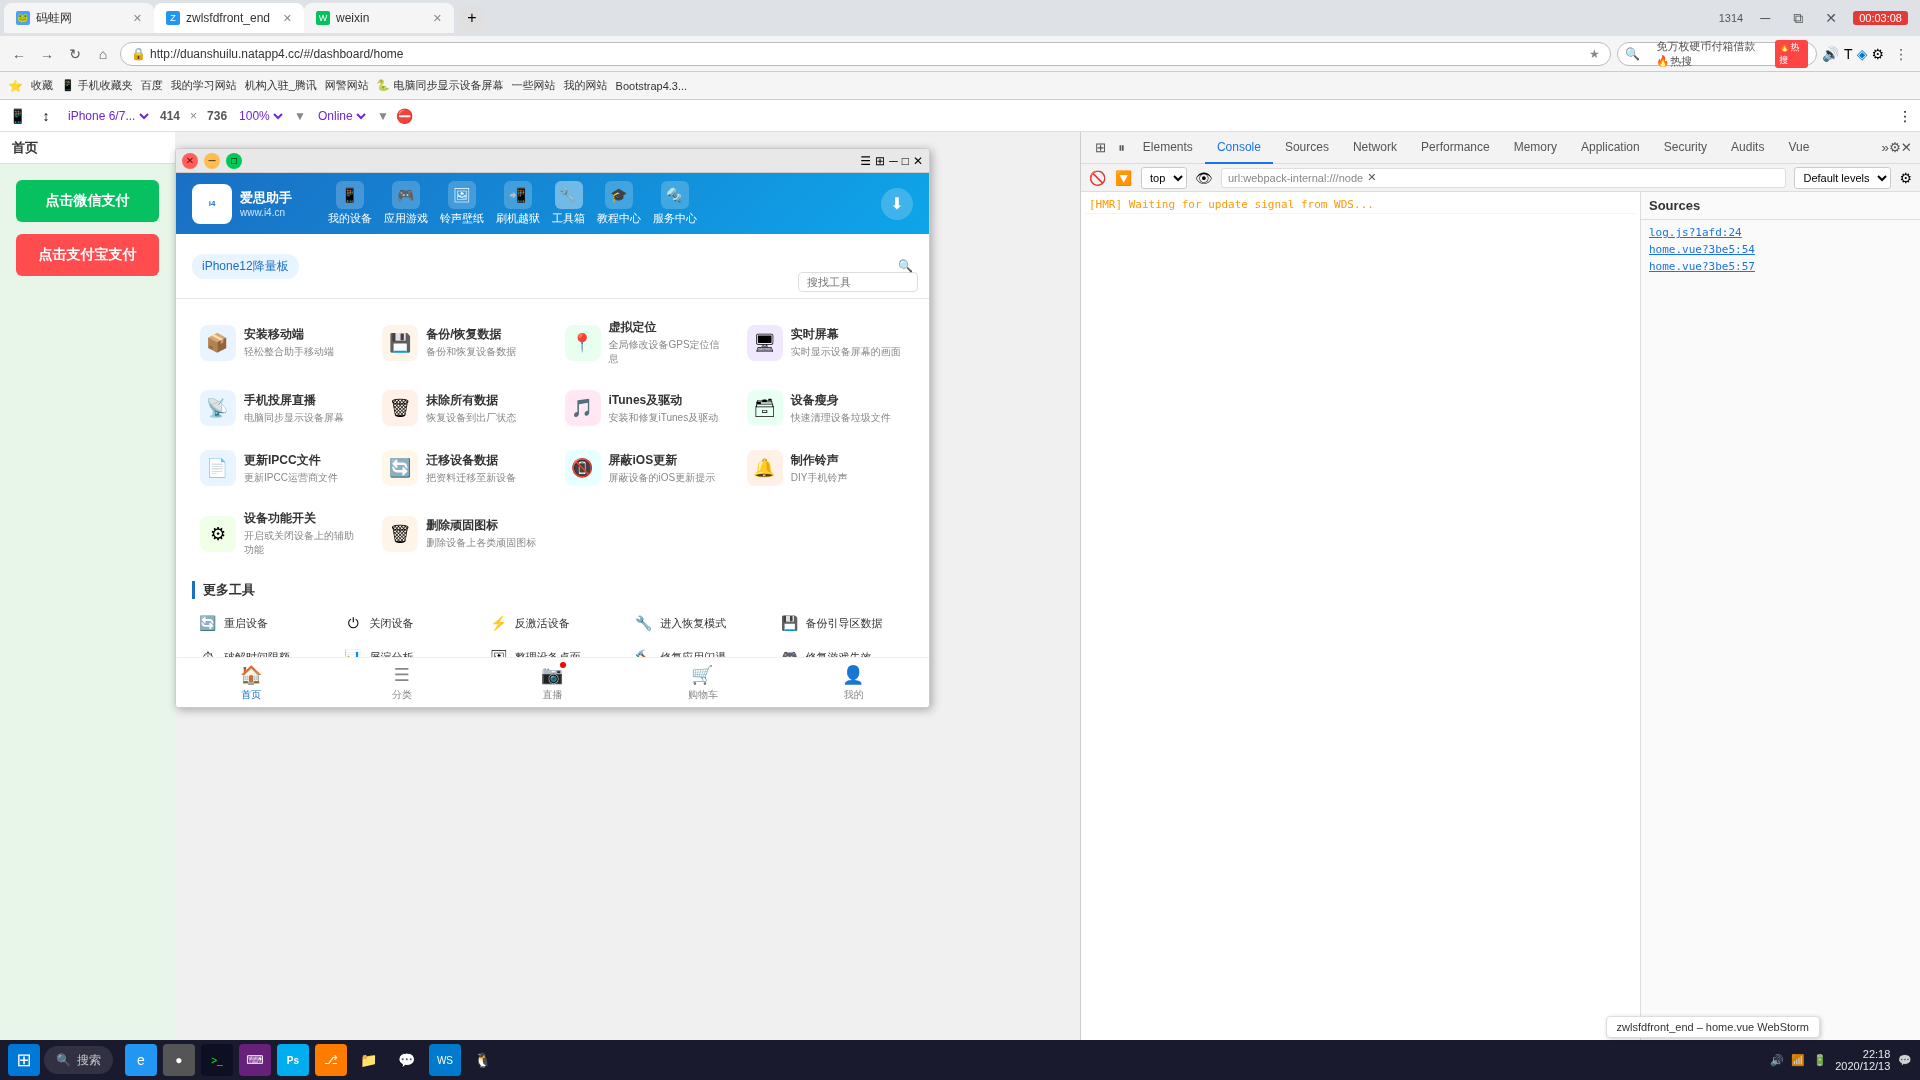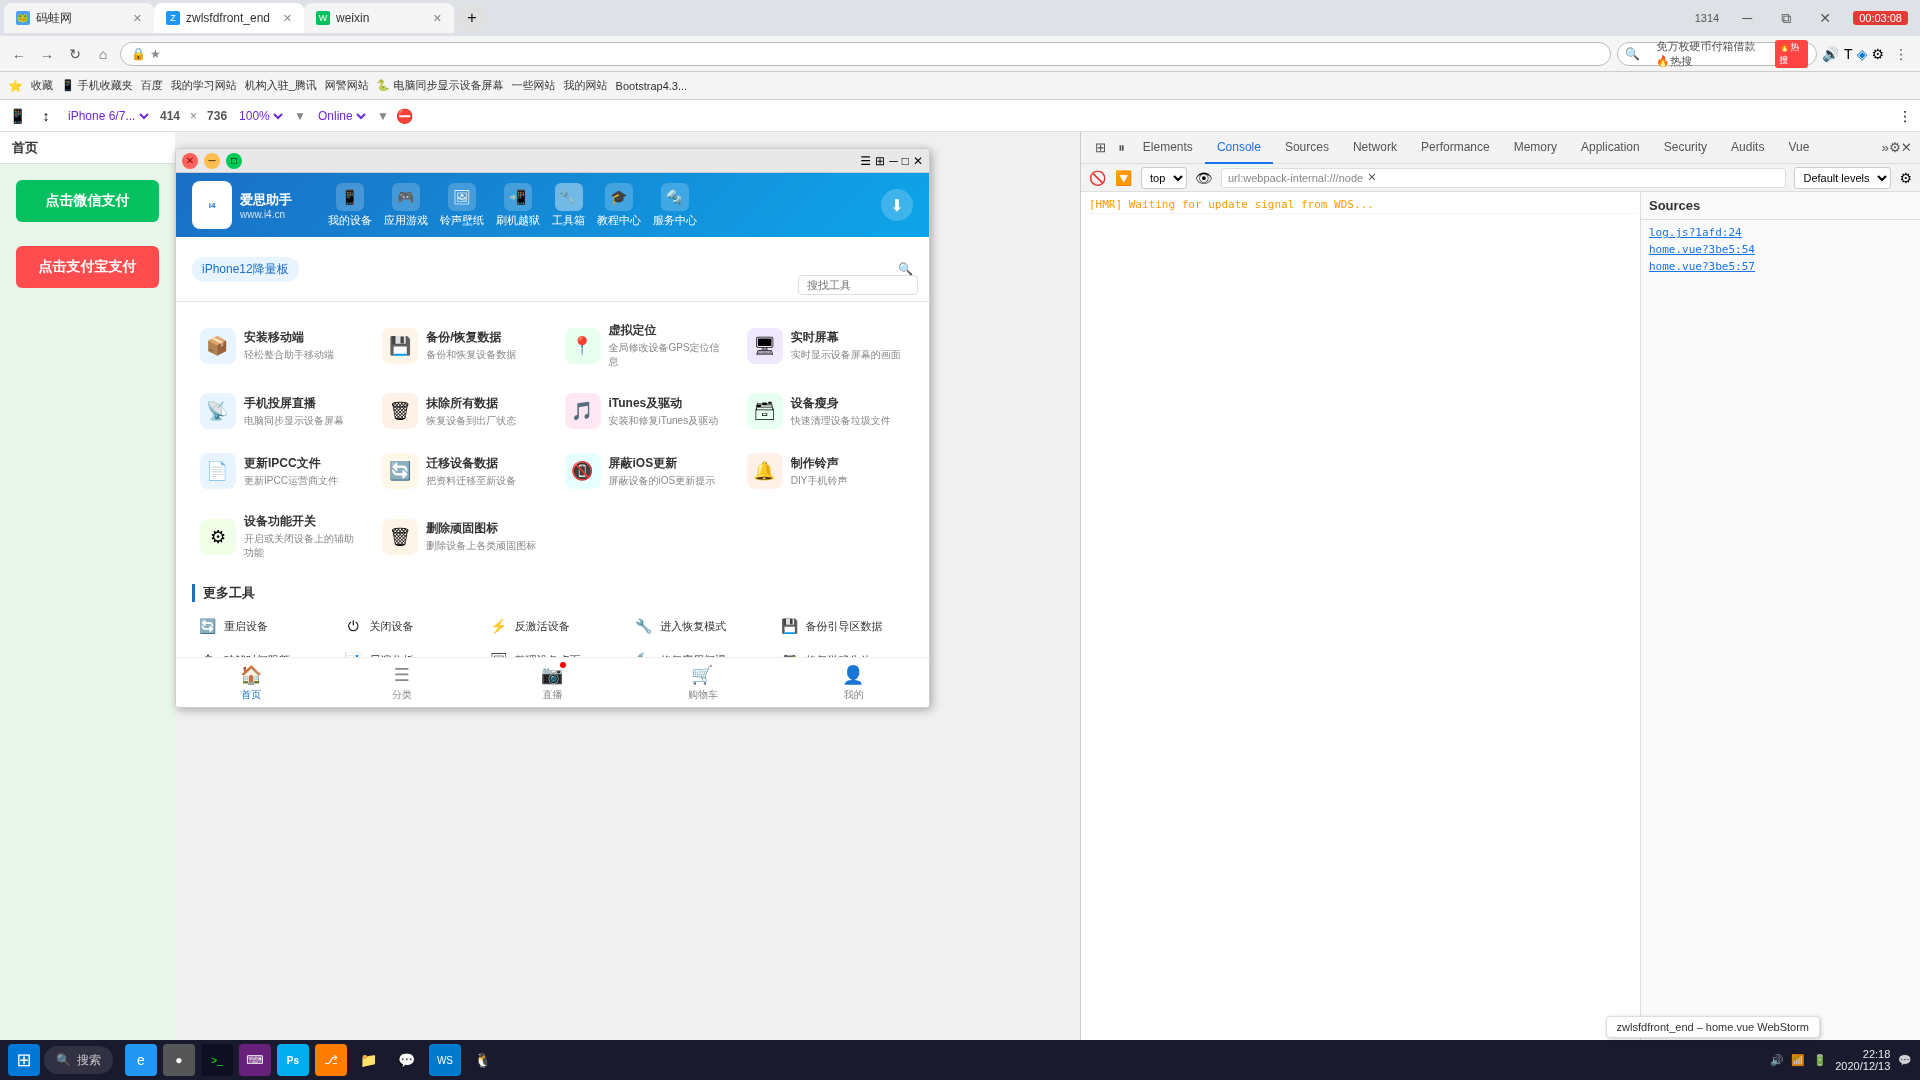--- a/index.html
+++ b/index.html
@@ -43,21 +43,21 @@
     .app-window { position: absolute; top: 148px; left: 175px; width: 755px; height: 560px; background: #fff; border: 1px solid #ccc; box-shadow: 2px 2px 10px rgba(0,0,0,0.3); border-radius: 4px; overflow: hidden; }
     .app-titlebar { display: flex; align-items: center; justify-content: flex-end; height: 24px; background: #e8e8e8; border-bottom: 1px solid #ccc; padding: 0 6px; gap: 6px; }
     .titlebar-btn { width: 16px; height: 16px; border-radius: 50%; border: none; cursor: pointer; font-size: 10px; display: flex; align-items: center; justify-content: center; }
     .titlebar-min { background: #ffbd4f; }
     .titlebar-max { background: #00ca56; }
     .titlebar-close { background: #ff6059; color: #8b0000; }
 
     
     .app-nav { display: flex; align-items: center; background: linear-gradient(135deg, #1a6fc4, #0ea5e9); padding: 8px 16px; gap: 20px; }
     .app-logo { display: flex; align-items: center; gap: 8px; }
-    .logo-img { width: 40px; height: 48px; background: #fff; border-radius: 8px; display: flex; align-items: center; justify-content: center; font-size: 10px; color: #1a6fc4; font-weight: bold; }
+    .logo-img { width: 40px; height: 40px; background: #fff; border-radius: 8px; display: flex; align-items: center; justify-content: center; font-size: 10px; color: #1a6fc4; font-weight: bold; }
     .nav-items { display: flex; gap: 12px; margin-left: 16px; }
     .nav-item { display: flex; flex-direction: column; align-items: center; color: white; font-size: 11px; cursor: pointer; gap: 2px; }
     .nav-item-icon { width: 28px; height: 28px; background: rgba(255,255,255,0.2); border-radius: 6px; display: flex; align-items: center; justify-content: center; font-size: 14px; }
     .nav-item.active .nav-item-icon { background: rgba(255,255,255,0.4); }
     .download-btn { margin-left: auto; width: 32px; height: 32px; background: rgba(255,255,255,0.2); border-radius: 50%; display: flex; align-items: center; justify-content: center; color: white; font-size: 16px; cursor: pointer; }
 
     
     .app-subnav { display: flex; align-items: center; padding: 6px 16px; border-bottom: 1px solid #e5e5e5; background: #fff; }
     .subnav-tab { font-size: 12px; padding: 4px 10px; border-radius: 12px; cursor: pointer; color: #555; }
     .subnav-tab.active { background: #e8f4ff; color: #1a6fc4; }
@@ -89,21 +89,21 @@
     .bottom-nav-label { font-size: 10px; color: #888; }
     .bottom-nav-label.active { color: #1a6fc4; }
     .live-icon { position: relative; }
     .live-dot { width: 6px; height: 6px; background: red; border-radius: 50%; position: absolute; top: -2px; right: -2px; }
 
     
     .left-sidebar { position: absolute; top: 132px; left: 0; width: 175px; height: 32px; background: #fff; border-bottom: 1px solid #ddd; display: flex; align-items: center; padding: 0 12px; font-size: 13px; font-weight: bold; color: #333; }
 
     
     .page-bg { position: absolute; top: 164px; left: 0; width: 175px; bottom: 0; background: #e8f5e9; }
-    .page-content { padding: 16px; display: flex; flex-direction: column; gap: 24px; }
+    .page-content { padding: 16px; display: flex; flex-direction: column; gap: 12px; }
     .pay-btn { padding: 12px 16px; border-radius: 6px; font-size: 14px; font-weight: bold; color: white; text-align: center; cursor: pointer; }
     .pay-btn.wechat { background: #07c160; }
     .pay-btn.alipay { background: #ff4d4f; }
 
     
     .taskbar { position: absolute; bottom: 0; left: 0; right: 0; height: 40px; background: #1a1a2e; display: flex; align-items: center; padding: 0 8px; gap: 4px; }
     .taskbar-start { width: 32px; height: 32px; background: #0078d7; border-radius: 4px; display: flex; align-items: center; justify-content: center; color: white; font-size: 18px; cursor: pointer; }
     .taskbar-search { display: flex; align-items: center; gap: 6px; background: rgba(255,255,255,0.1); border-radius: 16px; padding: 4px 12px; height: 28px; cursor: pointer; }
     .taskbar-search span { color: rgba(255,255,255,0.7); font-size: 12px; }
     .taskbar-icons { display: flex; align-items: center; gap: 6px; margin-left: 8px; }
@@ -130,36 +130,37 @@
       <span>zwlsfdfront_end</span>
       <span class="tab-close">✕</span>
     </div>
     <div class="tab">
       <span class="tab-icon" style="background:#07c160;">W</span>
       <span>weixin</span>
       <span class="tab-close">✕</span>
     </div>
     <div style="width:28px;height:28px;background:#e0e0e0;border-radius:50%;display:flex;align-items:center;justify-content:center;cursor:pointer;font-size:16px;margin-left:4px;">+</div>
 
-    <div style="margin-left:auto;display:flex;align-items:center;gap:17px;padding-right:8px;">
+    <div style="margin-left:auto;display:flex;align-items:center;gap:11px;padding-right:8px;">
       <span style="font-size:11px;color:#555;">1314</span>
       <button class="nav-btn">─</button>
       <button class="nav-btn">⧉</button>
       <button class="nav-btn">✕</button>
       <span style="font-size:11px;background:#e53935;color:white;padding:1px 6px;border-radius:3px;">00:03:08</span>
     </div>
   </div>
 
   <div class="nav-bar">
     <button class="nav-btn">←</button>
     <button class="nav-btn">→</button>
     <button class="nav-btn">↻</button>
     <button class="nav-btn">⌂</button>
     <div class="address-bar">
       <span style="color:#555;font-size:12px;">🔒</span>
+      <span class="address-text">http://duanshuilu.natapp4.cc/#/dashboard/home</span>
       <span style="color:#888;font-size:12px;">★</span>
     </div>
     <div style="display:flex;align-items:center;background:#fff;border:1px solid #bbb;border-radius:12px;height:24px;padding:0 8px;gap:4px;width:200px;">
       <span>🔍</span>
       <span style="font-size:11px;color:#555;margin-left:12px;">免万枚硬币付箱借款 🔥热搜</span>
       <span style="background:#ff4444;color:white;font-size:9px;padding:1px 4px;border-radius:3px;">🔥热搜</span>
     </div>
 
     <div style="display:flex;align-items:center;gap:4px;">
       <span style="font-size:14px;cursor:pointer;">🔊</span>

